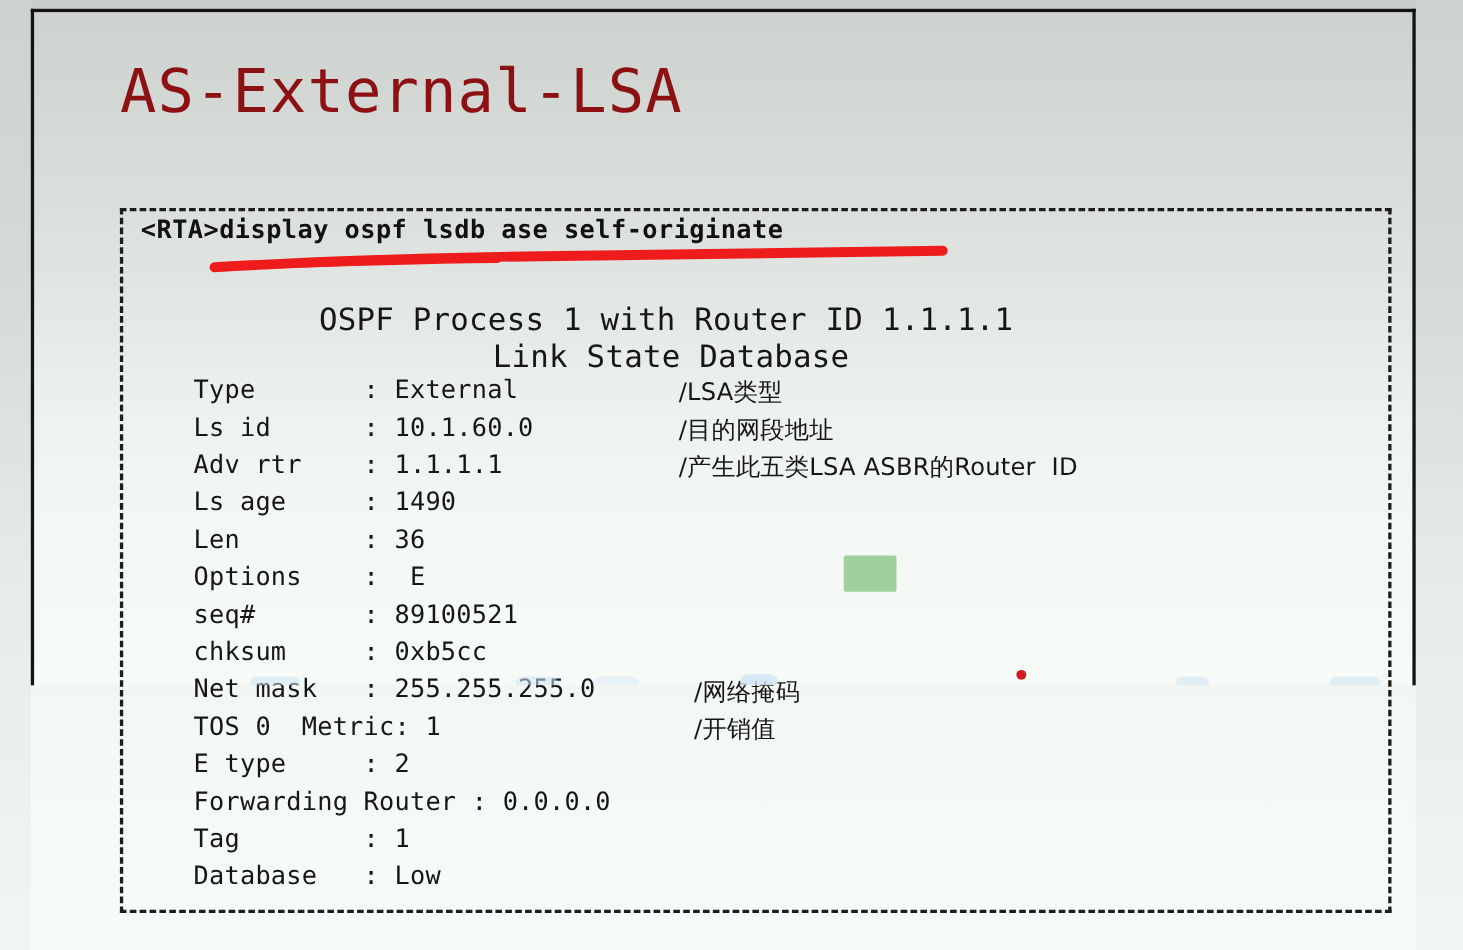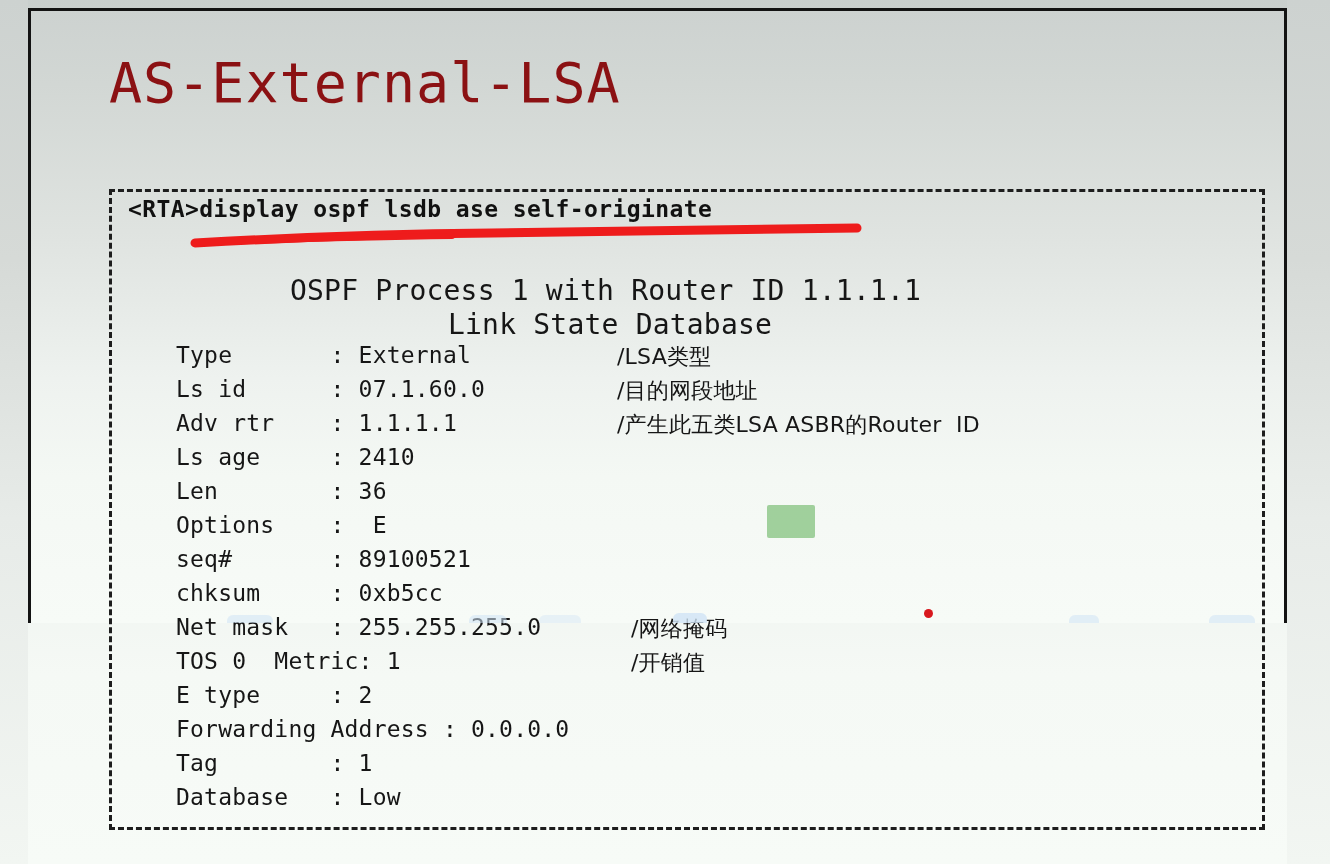--- a/index.html
+++ b/index.html
@@ -233,31 +233,31 @@
           <path d="M 3,19 C 90,14 190,10 300,9 C 420,7 540,5 665,4" stroke="#ee1c1c" stroke-width="9" fill="none" stroke-linecap="round"></path>
           <path d="M 3,19 C 80,16 170,13 260,12" stroke="#ee1c1c" stroke-width="6" fill="none" stroke-linecap="round"></path>
         </svg>
 
         <div class="ospf-header" id="ospf-process-line">OSPF Process 1 with Router ID 1.1.1.1</div>
 
         <div class="ospf-header" id="lsdb-title-line">Link State Database</div>
 
         <div id="field-list">
             <div class="field-row"><span class="field-text">Type       : External</span><span class="field-note col-a">/LSA类型</span></div>
-            <div class="field-row"><span class="field-text">Ls id      : 07.1.60.0</span><span class="field-note col-a">/目的网段地址</span></div>
+            <div class="field-row"><span class="field-text">Ls id      : 10.1.60.0</span><span class="field-note col-a">/目的网段地址</span></div>
             <div class="field-row"><span class="field-text">Adv rtr    : 1.1.1.1</span><span class="field-note col-a">/产生此五类LSA ASBR的Router  ID</span></div>
-            <div class="field-row"><span class="field-text">Ls age     : 2410</span></div>
+            <div class="field-row"><span class="field-text">Ls age     : 1490</span></div>
             <div class="field-row"><span class="field-text">Len        : 36</span></div>
             <div class="field-row"><span class="field-text">Options    :  E</span></div>
             <div class="field-row"><span class="field-text">seq#       : 89100521</span></div>
             <div class="field-row"><span class="field-text">chksum     : 0xb5cc</span></div>
             <div class="field-row"><span class="field-text">Net mask   : 255.255.255.0</span><span class="field-note col-b">/网络掩码</span></div>
             <div class="field-row"><span class="field-text">TOS 0  Metric: 1</span><span class="field-note col-b">/开销值</span></div>
             <div class="field-row"><span class="field-text">E type     : 2</span></div>
-            <div class="field-row"><span class="field-text">Forwarding Address : 0.0.0.0</span></div>
+            <div class="field-row"><span class="field-text">Forwarding Router : 0.0.0.0</span></div>
             <div class="field-row"><span class="field-text">Tag        : 1</span></div>
             <div class="field-row"><span class="field-text">Database   : Low</span></div>
           </div>
 
         <div id="green-highlight"></div>
         <div id="red-dot"></div>
 
       </div>
     </div>
 

